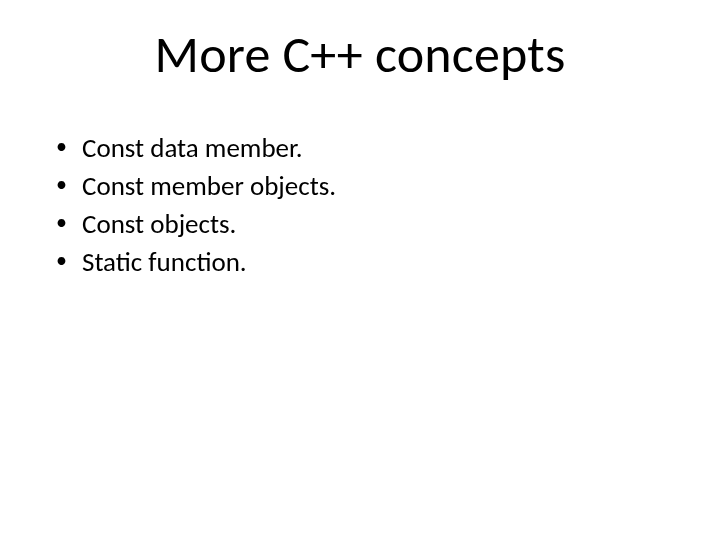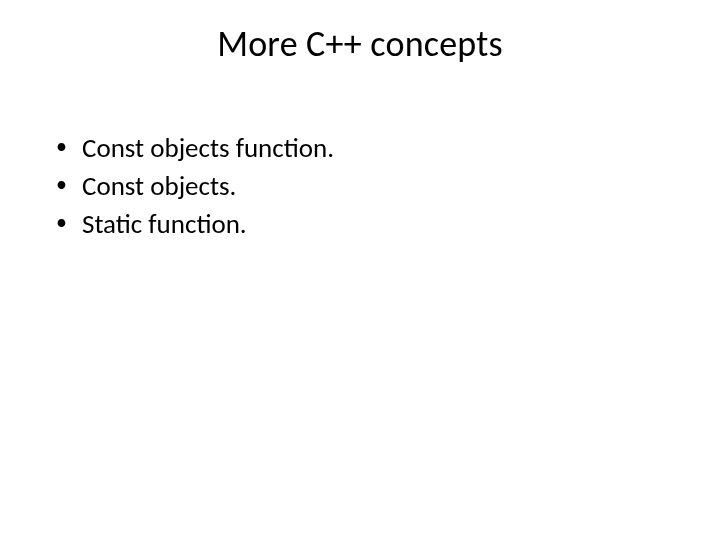--- a/index.html
+++ b/index.html
@@ -16,21 +16,21 @@
     height: 540px;
     position: relative;
     box-sizing: border-box;
   }
   .title {
     position: absolute;
     top: 22px;
     left: 0;
     width: 720px;
     text-align: center;
-    font-size: 36px;
+    font-size: 52px;
     font-weight: 400;
     letter-spacing: 0.2px;
   }
   .body {
     position: absolute;
     top: 130px;
     left: 50px;
     width: 600px;
   }
   ul.bullets {
@@ -54,18 +54,19 @@
     line-height: 1.55;
   }
 </style>
 </head>
 <body>
 
 <div class="slide">
   <div class="title">More C++ concepts</div>
   <div class="body">
     <ul class="bullets">
-      <li>Const objects function.</li>
+      <li>Const data member.</li>
+      <li>Const member objects.</li>
       <li>Const objects.</li>
       <li>Static function.</li>
     </ul>
   </div>
 </div>
 
 </body></html>

